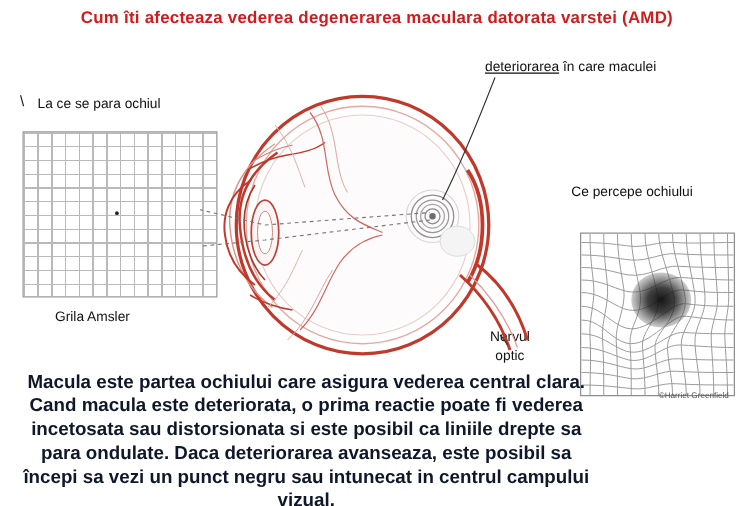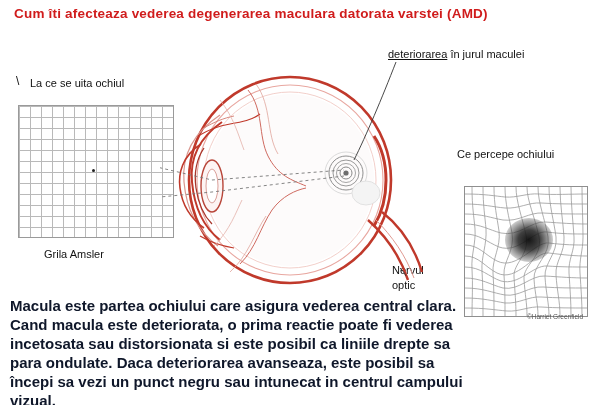--- a/index.html
+++ b/index.html
@@ -12,21 +12,21 @@
     background: #ffffff;
     font-family: "Liberation Sans", sans-serif;
     overflow: hidden;
   }
   #stage {
     position: relative;
     width: 600px;
     height: 405px;
     background: #ffffff;
   }
-  .abs { position: absolute; }
+  .abs { position: absolute; text-align: center; }
 
   
   #title {
     left: 14px;
     top: 6px;
     width: 575px;
     font-size: 13.5px;
     font-weight: bold;
     color: #d01c1c;
     letter-spacing: 0.2px;
@@ -104,27 +104,27 @@
   }
 </style>
 </head>
 <body>
 
 <div id="stage">
 
   <div class="abs" id="title">Cum îti afecteaza  vederea degenerarea  maculara datorata varstei (AMD)</div>
 
   <div class="abs lbl" id="tick-amsler">\</div>
-  <div class="abs lbl" id="label-amsler-top">La ce se uita ochiul</div>
+  <div class="abs lbl" id="label-amsler-top">La ce se para ochiul</div>
   <div class="abs" id="amsler"></div>
   <div class="abs" id="amsler-dot"></div>
   <div class="abs lbl" id="label-amsler-bottom">Grila Amsler</div>
 
   <div class="abs lbl" id="label-degenerare">
-    <span class="uline">deteriorarea</span><span> în jurul maculei</span>
+    <span class="uline">deteriorarea</span><span> în care maculei</span>
   </div>
 
   <div class="abs lbl" id="label-brain">Ce percepe ochiului</div>
 
   <div class="abs" id="distorted">
     <svg width="122" height="129" viewBox="0 0 122 129">
       <g stroke="#9b9b9b" stroke-width="0.8" fill="none">
         <path d="M0,7 C20,7 30,9 40,10 C52,11 62,6 74,7 C90,8 104,7 122,7"></path>
         <path d="M0,17 C18,17 28,20 40,21 C54,22 64,15 76,16 C92,17 106,17 122,17"></path>
         <path d="M0,27 C18,27 26,31 38,33 C54,35 64,25 78,26 C94,27 106,27 122,27"></path>

